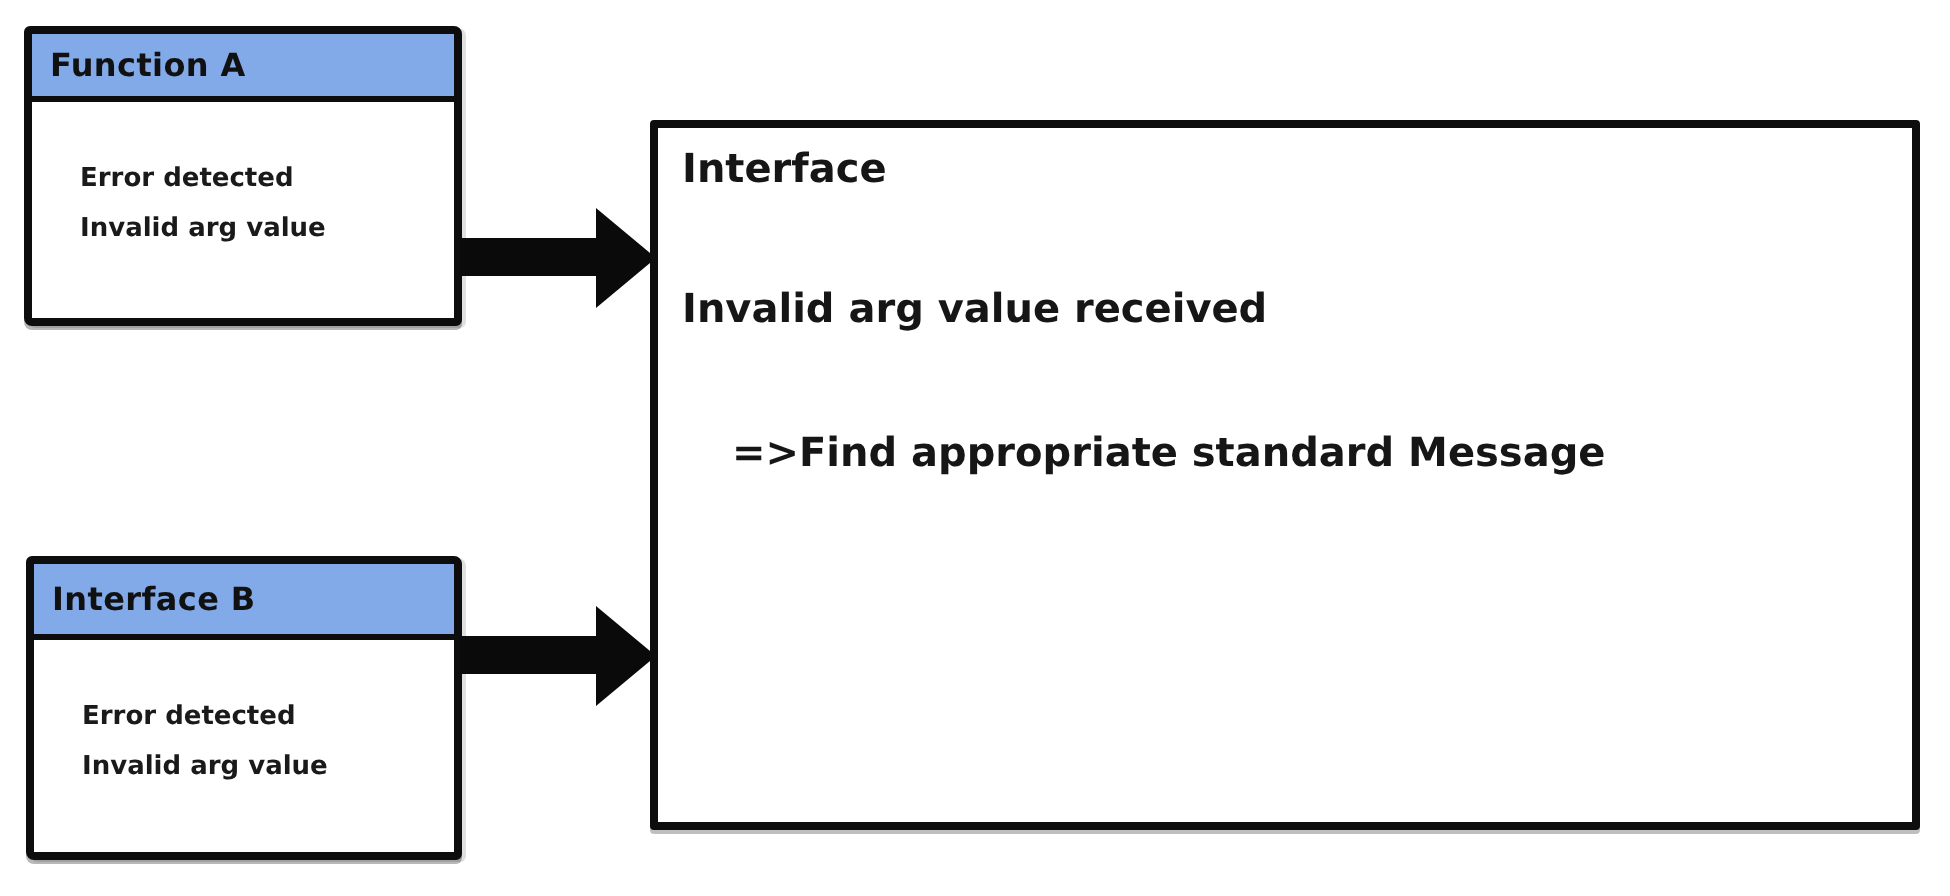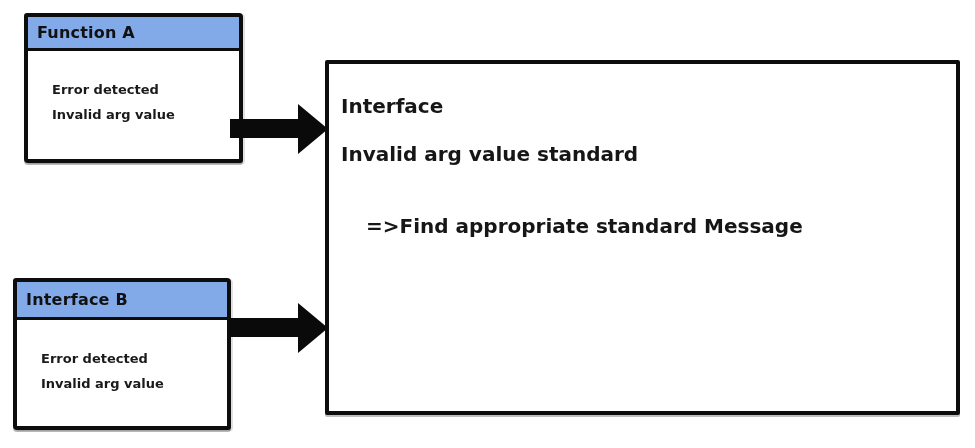--- a/index.html
+++ b/index.html
@@ -16,21 +16,21 @@
     overflow: hidden;
   }
   
   .fn-box {
     position: absolute;
     background: #ffffff;
     border: 4px solid #0d0d0d;
     border-radius: 3px 4px 3px 4px;
     box-shadow: 0 2px 0 rgba(0,0,0,0.28), 2px 1px 0 rgba(0,0,0,0.12);
   }
-  .fn-box-a { left: 24px; top: 13px; width: 219px; height: 150px; }
+  .fn-box-a { left: 12px; top: 13px; width: 219px; height: 150px; }
   .fn-box-b { left: 13px; top: 278px; width: 218px; height: 152px; }
   .fn-header {
     background: #82A9E8;
     border-bottom: 3px solid #0d0d0d;
     font-size: 16px;
     font-weight: bold;
     letter-spacing: 0.2px;
     display: flex;
     align-items: center;
     padding-left: 9px;
@@ -57,21 +57,21 @@
   }
   .if-line {
     position: absolute;
     left: 12px;
     right: 8px;
     font-size: 20px;
     font-weight: bold;
     color: #161616;
     white-space: nowrap;
   }
-  .if-title   { top: 8px; margin-top: 22px;  }
+  .if-title   { top: 8px;  }
   .if-message { top: 78px; }
   .if-step-0  { top: 150px; margin-left: 25px; }
   .if-step-1  { top: 186px; }
   .if-step-2  { top: 222px; }
   
   .arrow-svg { position: absolute; display: block; }
   .arrow-a { left: 228px; top: 100px; }
   .arrow-b { left: 228px; top: 299px; }
 </style>
 </head>
@@ -104,17 +104,17 @@
     <polygon points="70,4 70,54 100,29" fill="#0a0a0a"></polygon>
   </svg>
 
   <svg class="arrow-svg arrow-b" width="102" height="58" viewBox="0 0 102 58">
     <rect x="2" y="19" width="72" height="19" fill="#0a0a0a"></rect>
     <polygon points="70,4 70,54 100,29" fill="#0a0a0a"></polygon>
   </svg>
 
   <div class="interface-box">
     <div class="if-line if-title">Interface</div>
-    <div class="if-line if-message">Invalid arg value standard</div>
+    <div class="if-line if-message">Invalid arg value received</div>
     <div class="if-line if-step-0">=&gt;Find appropriate standard Message</div>
   </div>
 
 </div>
 
 </body></html>

